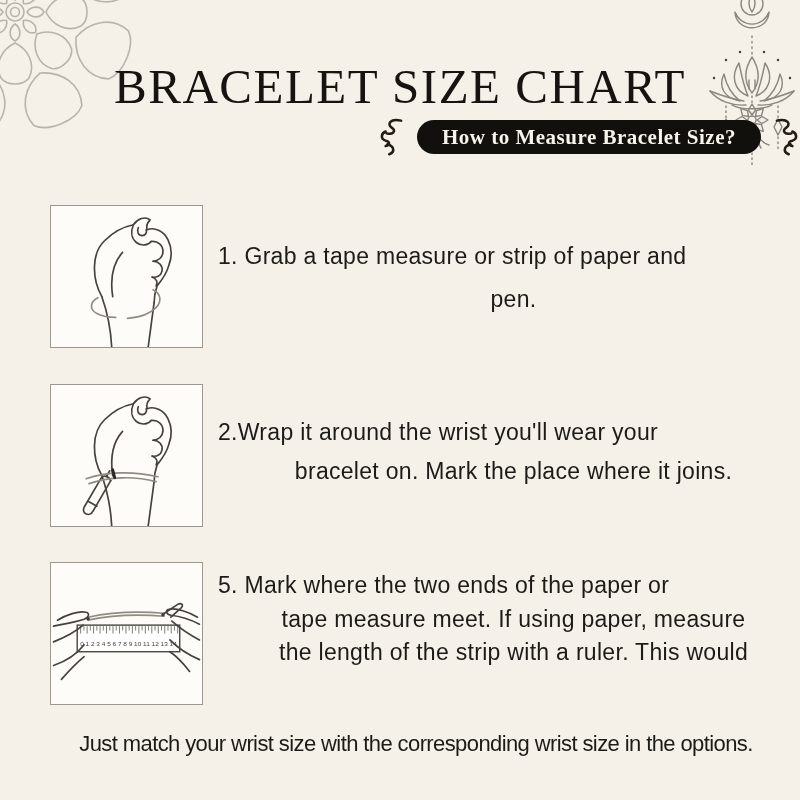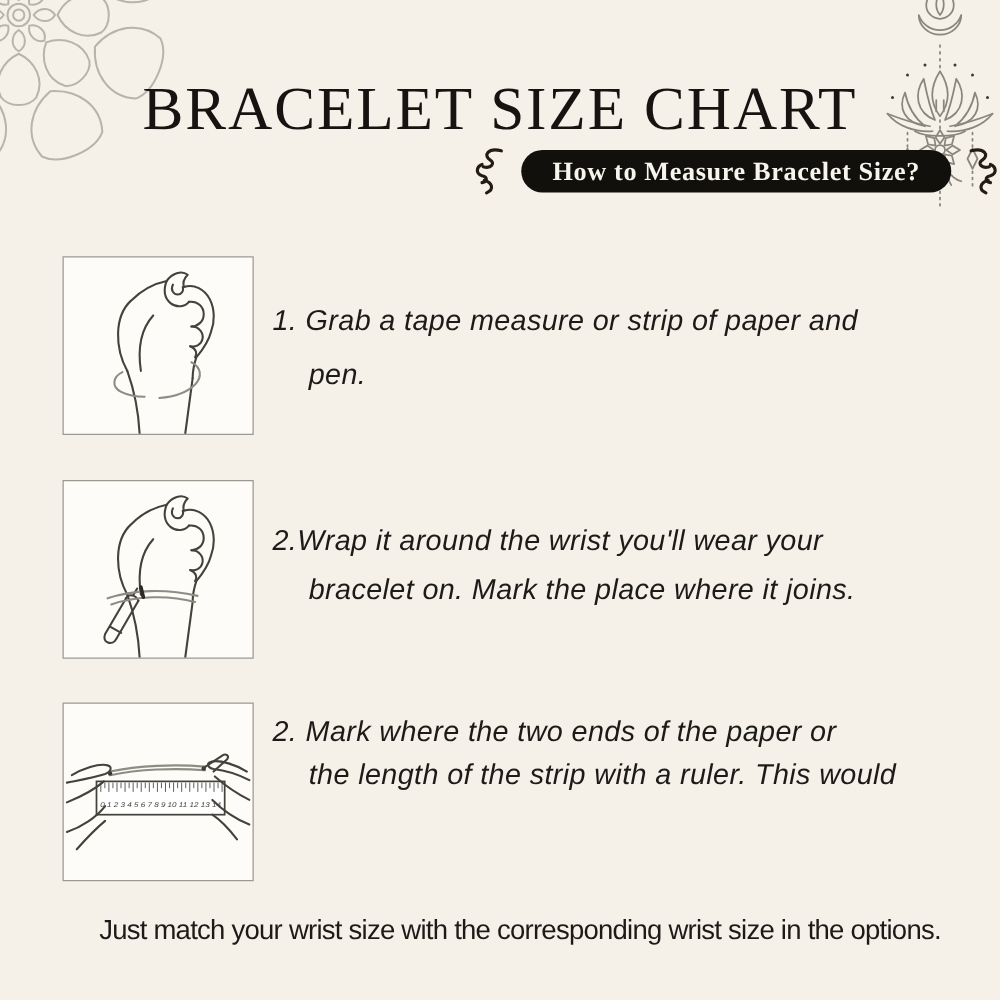--- a/index.html
+++ b/index.html
@@ -27,36 +27,36 @@
   .badge {
     background:#12100d; color:#f7f4ec;
     font-family:"Liberation Serif", serif; font-weight:700;
     font-size:21px; letter-spacing:0.5px;
     height:34px; line-height:34px; padding:0 25px;
     border-radius:18px;
   }
   .flourish { width:28px; height:40px; }
   .flourish.right { transform:scaleX(-1); }
   
-  .step { position:absolute; left:50px; right:13px; height:145px;font-style:italic; }
+  .step { position:absolute; left:50px; right:13px; height:145px; }
   .step-1 { top:205px; } .step-2 { top:384px; } .step-3 { top:562px; }
   .illus {
     position:absolute; left:0; top:0; width:153px; height:143px;
     background:#fdfcf8; border:1px solid #9b9892;
   }
   .illus svg { width:100%; height:100%; }
   .step-text {
     position:absolute; left:168px; top:0; width:562px;
     font-size:23px; letter-spacing:0.3px; color:#1d1b18;
     white-space:nowrap;
   }
   .step-1 .step-text { padding-top:30px; line-height:43px; }
   .step-2 .step-text { padding-top:29px; line-height:39px; }
   .step-3 .step-text { padding-top:7px;  line-height:33.5px; }
-  .line.cont { padding-left:29px; }
+  .line.cont { padding-left:29px;text-align:center; }
   
   .footer {
     position:absolute; top:731px; left:0; right:0;
     text-align:center; font-size:22px; letter-spacing:-0.6px;
     color:#1d1b18;
     padding-left:32px;
   }
   
   .sk  { stroke:#45423c; stroke-width:1.7; fill:none; stroke-linecap:round; stroke-linejoin:round; }
   .sk2 { stroke:#8f8c84; stroke-width:1.7; fill:none; stroke-linecap:round; }
@@ -295,20 +295,21 @@
         <g class="sk">
           <path d="M150,62 C140,57 130,54 121,53 C116,52 115,48 119,47 C126,45 140,50 148,55"></path>
           <path d="M150,78 C140,73 130,66 122,59"></path>
           <path d="M150,98 C138,93 128,86 120,78"></path>
           <path d="M140,110 C133,101 126,94 120,90"></path>
           <path d="M113,52 L128,42 C131,40 134,42 132,45 L121,55"></path>
         </g>
       </svg>
     </div>
     <div class="step-text">
-      <div class="line first">2. Mark where the two ends of the paper or</div>
+      <div class="line first">5. Mark where the two ends of the paper or</div>
+      <div class="line cont">tape measure meet. If using paper, measure</div>
       <div class="line cont">the length of the strip with a ruler. This would</div>
     </div>
   </div>
 
   <div class="footer">Just match your wrist size with the corresponding wrist size in the options.</div>
 
 </div>
 
 </body></html>

